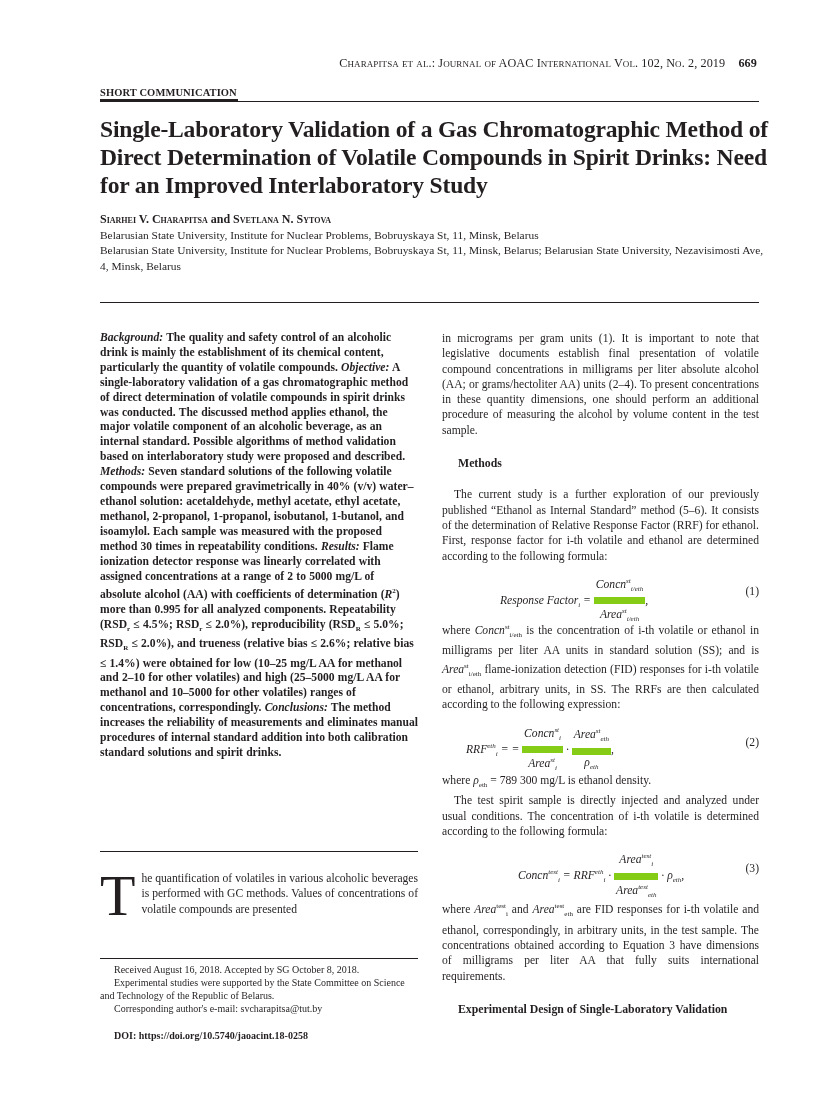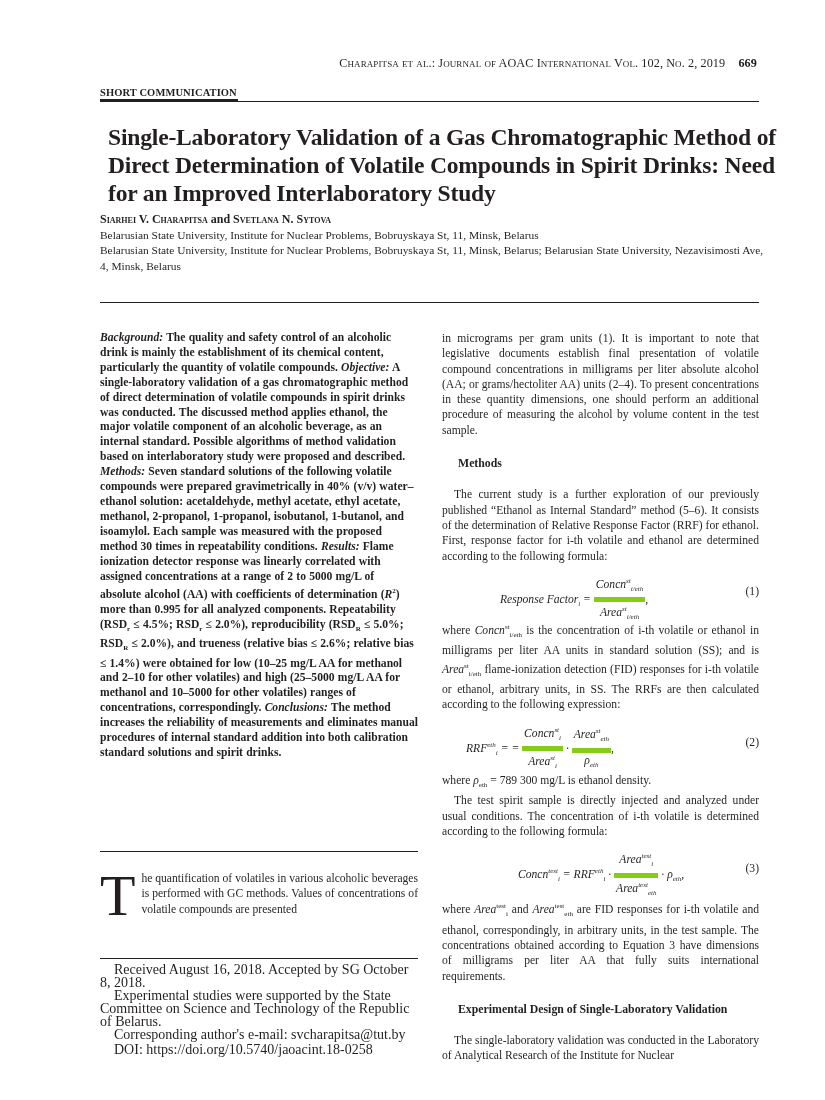--- a/index.html
+++ b/index.html
@@ -26,49 +26,49 @@
   .col-left { position:absolute; left:100px; top:331px; width:318px; }
   .abstract { font-size:11.6px; line-height:14.9px; font-weight:bold; word-spacing:0.3px; }
   .abstract em { font-style:italic; }
 
   .abs-rule { position:absolute; left:100px; top:851px; width:318px; height:1px; background:#231f20; }
 
   .intro { position:absolute; left:100px; top:871px; width:318px; font-size:11.6px; line-height:15.4px; text-align:justify; }
   .dropcap { float:left; font-size:58px; line-height:46px; margin:2px 6px 0 0; font-weight:normal; }
 
   .foot-rule { position:absolute; left:100px; top:958px; width:318px; height:1px; background:#231f20; }
-  .footnotes { position:absolute; left:100px; top:963px; width:318px; font-size:14px; line-height:13px; }
+  .footnotes { position:absolute; left:100px; top:963px; width:318px; font-size:10px; line-height:13px; }
   .footnotes p { margin:0; }
   .footnotes .ind { text-indent:14px; }
-  .footnotes .doi { margin-top:2px; padding-left:14px; }
+  .footnotes .doi { margin-top:14px; padding-left:14px;font-weight:bold; }
 
   .col-right { position:absolute; left:442px; top:331px; width:317px; font-size:11.6px; line-height:15.3px; }
   .col-right p { margin:0; text-align:justify; }
   .col-right .indent { text-indent:12px; }
   .heading { font-weight:bold; font-size:11.8px; margin:18px 0 16px 16px; }
   .eq { position:relative; height:40px; font-style:italic; margin:8px 0 8px 0; }
   .eq .eq-num { position:absolute; right:0; font-style:normal; }
   .frac { display:inline-block; vertical-align:middle; text-align:center; }
-  .frac .num { display:block; border-bottom:5px solid #84cc16; padding:0 2px; }
+  .frac .num { display:block; border-bottom:7px solid #84cc16; padding:0 2px; }
   .frac .den { display:block; padding:0 2px; }
   sup, sub { font-size:7px; }
 </style>
 </head>
 <body>
 
 <div class="running-head serif">
   <span class="rh-text">Charapitsa et al.: Journal of AOAC International Vol. 102, No. 2, 2019</span>
   <span class="page-num">669</span>
 </div>
 
 <div class="section-label sans">SHORT COMMUNICATION</div>
 <div class="section-rule"></div>
 <div class="section-rule-thick"></div>
 
-<h1 class="title serif" style="margin:8px">Single-Laboratory Validation of a Gas Chromatographic Method of Direct Determination of Volatile Compounds in Spirit Drinks: Need for an Improved Interlaboratory Study</h1>
+<h1 class="title serif" style="margin:0">Single-Laboratory Validation of a Gas Chromatographic Method of Direct Determination of Volatile Compounds in Spirit Drinks: Need for an Improved Interlaboratory Study</h1>
 
 <div class="authors-block serif">
   <div class="author-names">
     <span>Siarhei V. Charapitsa</span>
     <span class="and">and</span>
     <span>Svetlana N. Sytova</span>
   </div>
   <div class="aff">Belarusian State University, Institute for Nuclear Problems, Bobruyskaya St, 11, Minsk, Belarus</div>
   <div class="aff">Belarusian State University, Institute for Nuclear Problems, Bobruyskaya St, 11, Minsk, Belarus; Belarusian State University, Nezavisimosti Ave, 4, Minsk, Belarus</div>
 </div>
@@ -125,14 +125,13 @@
       <span>Concn</span><sup>test</sup><sub>i</sub> =
       <span>RRF</span><sup>eth</sup><sub>i</sub> ·
       <span class="frac"><span class="num"><span>Area</span><sup>test</sup><sub>i</sub></span><span class="den"><span>Area</span><sup>test</sup><sub>eth</sub></span></span> ·
       <span>ρ</span><sub>eth</sub>,
     </div>
     <span class="eq-num" style="top:14px">(3)</span>
   </div>
 
   <p><span>where </span><i>Area</i><sup>test</sup><sub>i</sub><span> and </span><i>Area</i><sup>test</sup><sub>eth</sub><span> are FID responses for i-th volatile and ethanol, correspondingly, in arbitrary units, in the test sample. The concentrations obtained according to Equation 3 have dimensions of milligrams per liter AA that fully suits international requirements.</span></p>
   <div class="heading sans">Experimental Design of Single-Laboratory Validation</div>
-  <p class="indent">The single-laboratory validation was conducted in the Laboratory of Analytical Research of the Institute for Nuclear</p>
 </div>
 
 </body></html>

